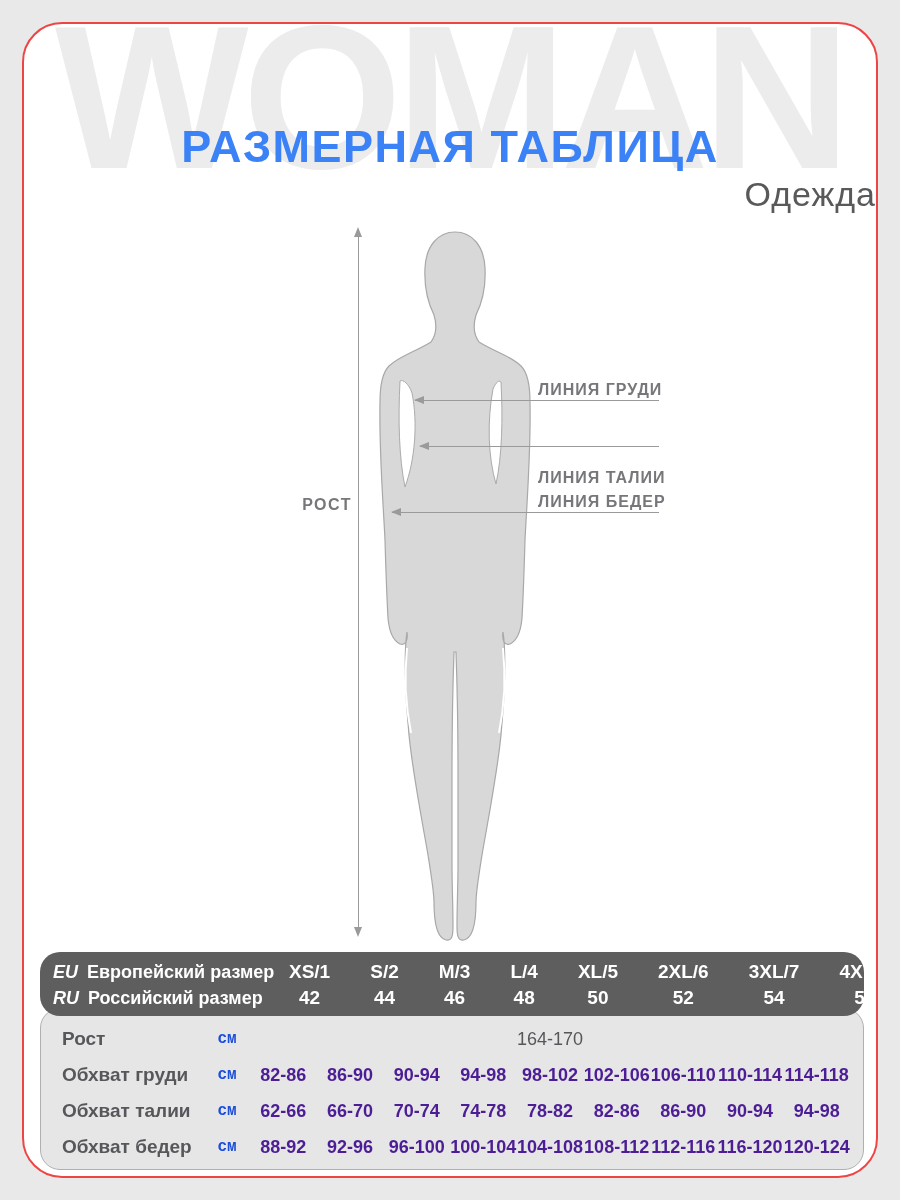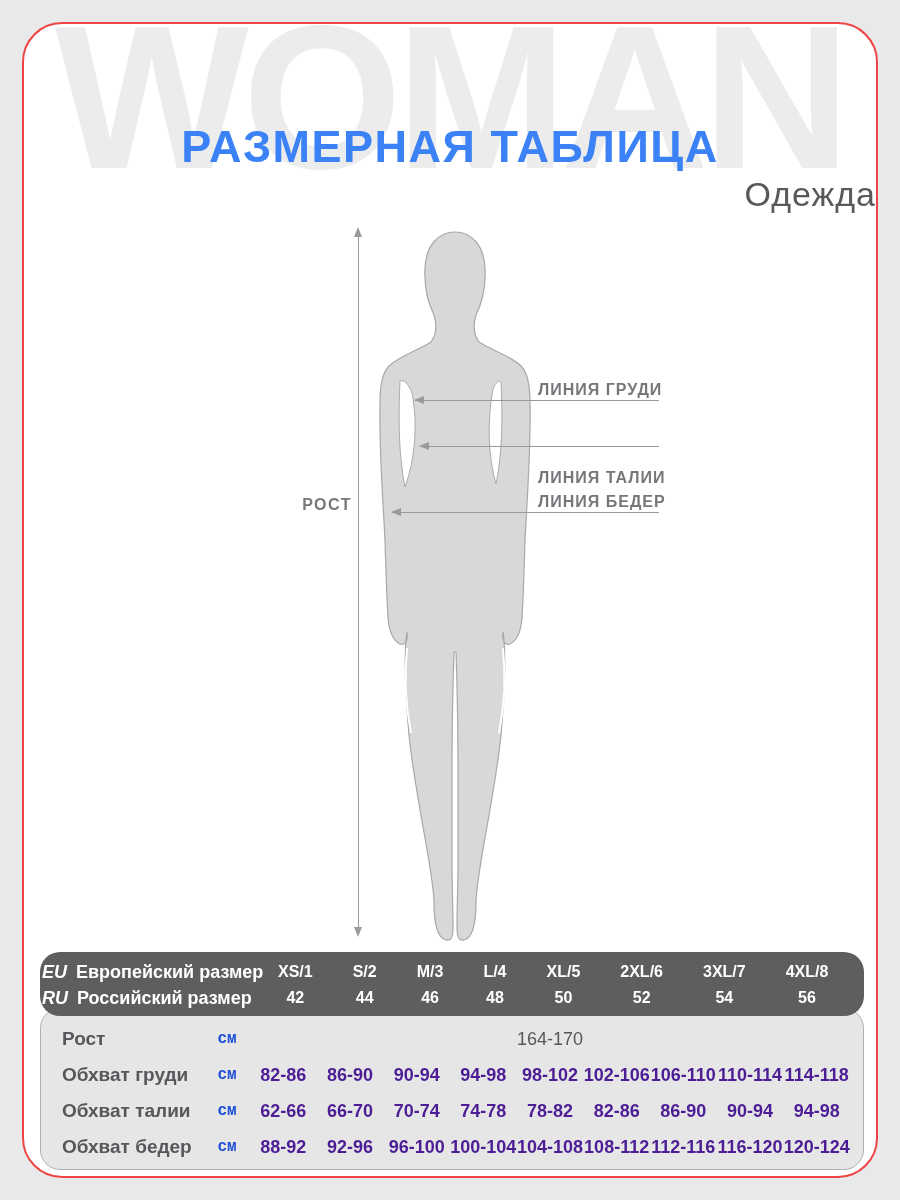--- a/index.html
+++ b/index.html
@@ -83,21 +83,21 @@
   .lin-waist { left:396px; top:422px; width:239px; }
   .lbl-hip   { left:514px; top:469px; }
   .lin-hip   { left:368px; top:488px; width:267px; }
   
   .tbl { position:absolute; left:16px; top:928px; width:824px; }
   .tbl-head {
     position:relative; z-index:2;
     background:#5e5e5e;
     border-radius:20px;
     height:64px;
-    padding:7px 13px 0 2px;
+    padding:7px 13px 0 13px;
     display:grid;
     grid-template-columns:150px 46px repeat(9, 1fr);
     grid-auto-rows:26px;
     align-items:center;
   }
   .tbl-body {
     position:relative; z-index:1;
     margin-top:-8px;
     background:#e6e6e6;
     border:1px solid #b0b0b0;
@@ -106,21 +106,21 @@
     display:grid;
     grid-template-columns:150px 46px repeat(9, 1fr);
     grid-auto-rows:36px;
     align-items:center;
   }
   .hfirst { grid-column:1 / 3; color:#ffffff; font-size:18px; white-space:nowrap; }
   .hprefix { font-style:italic; font-weight:bold; margin-right:9px; }
   .hlabel  { font-weight:bold; }
   .hval {
     text-align:center; color:#ffffff;
-    font-size:16px; font-weight:bold; white-space:nowrap;margin-left:40px;
+    font-size:19px; font-weight:bold; white-space:nowrap;margin-left:40px;
   }
   .blabel {
     padding-left:8px;
     font-size:19px; font-weight:bold; color:#56575a; white-space:nowrap;
   }
   .bunit { text-align:center; font-size:16px; font-weight:bold; color:#1d4ed8;font-family:Liberation Mono, monospace; }
   .bval  { text-align:center; font-size:18px; font-weight:bold; color:#4c1d95; white-space:nowrap; }
   .bspan { grid-column:3 / -1; text-align:center; font-size:18px; font-weight:normal; color:#56575a; }
 </style>
 </head>

